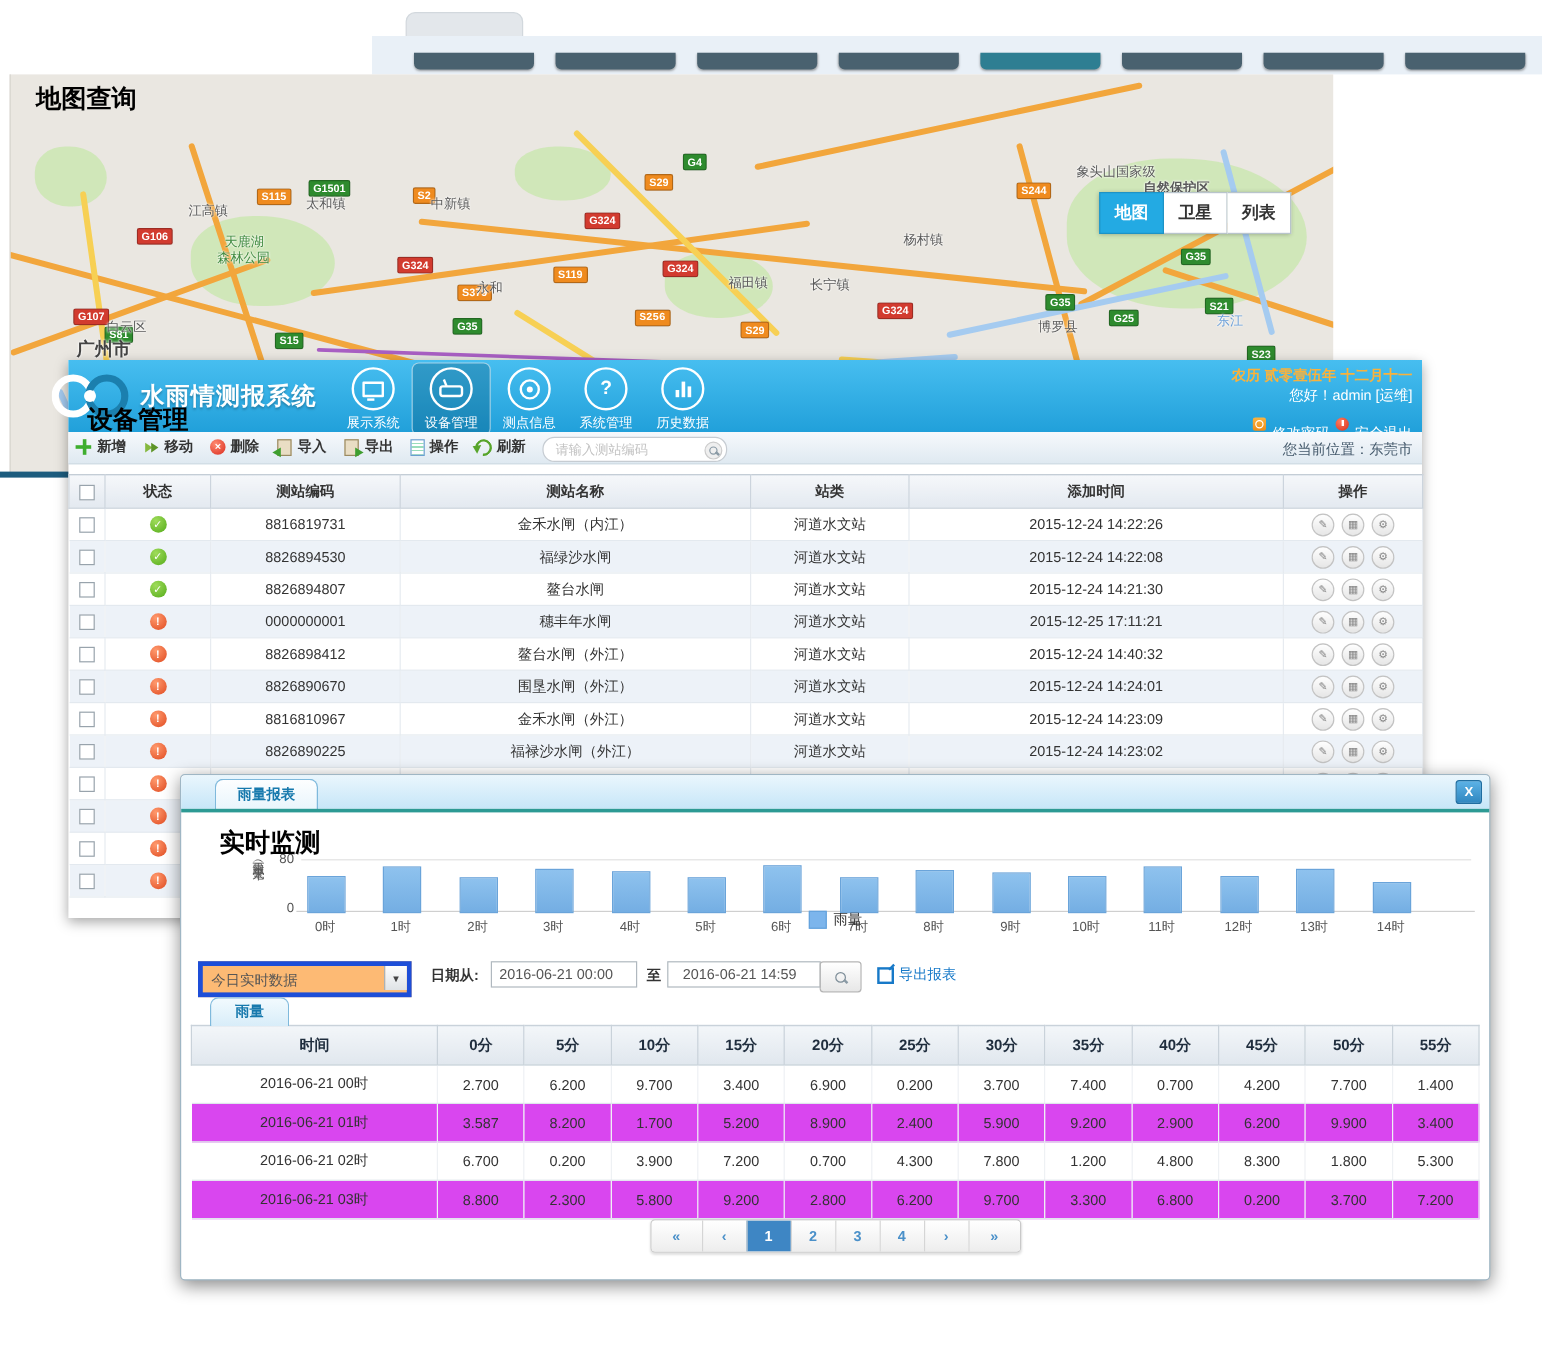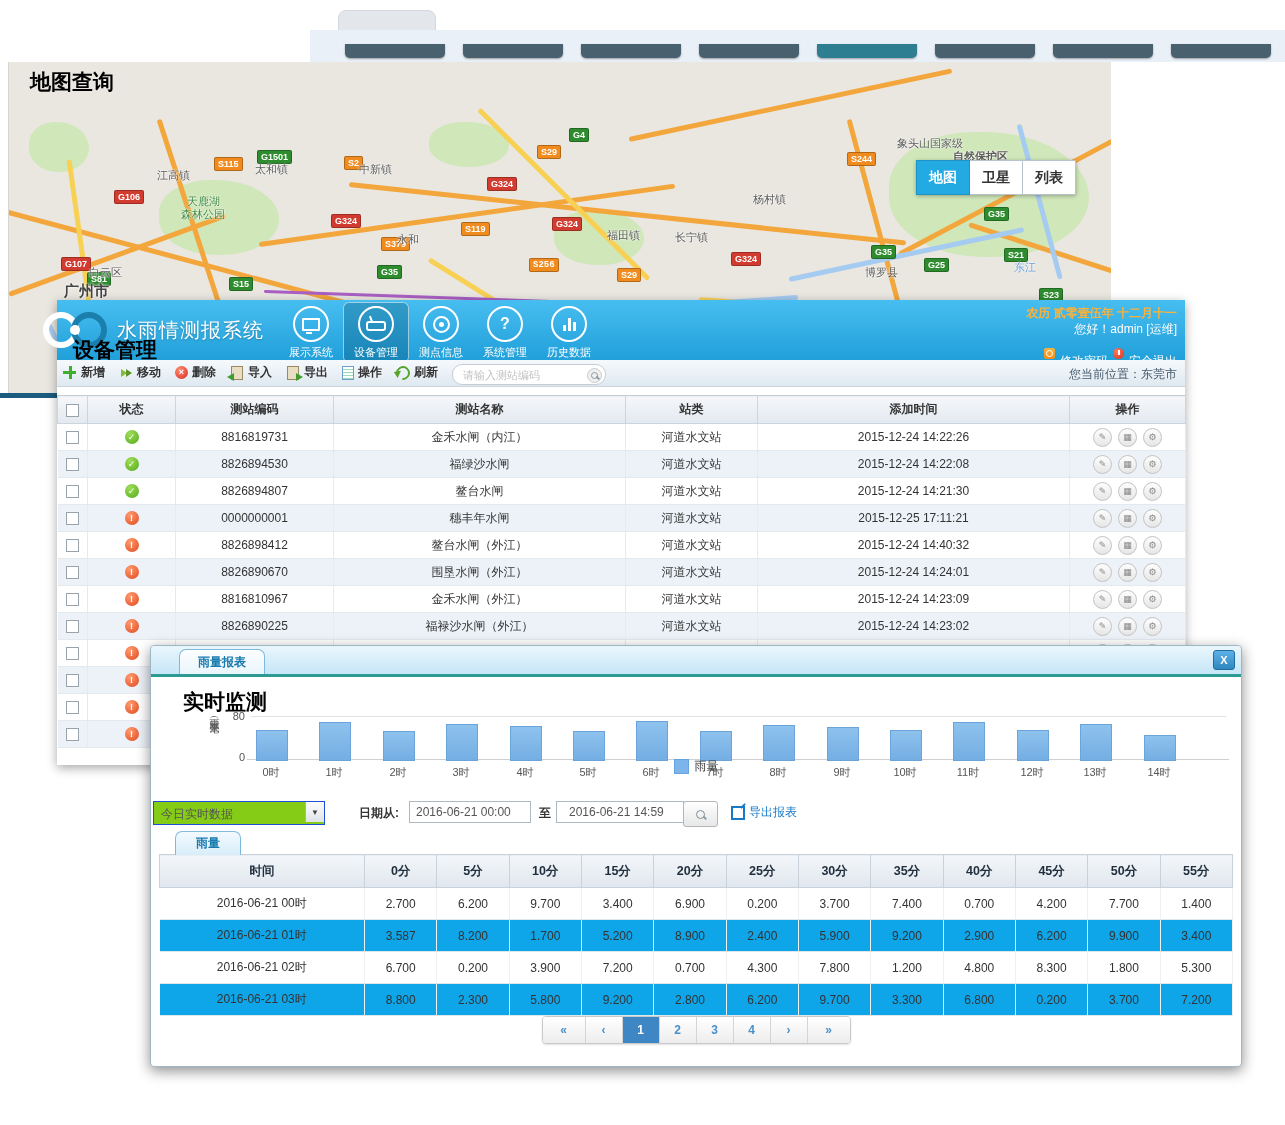--- a/index.html
+++ b/index.html
@@ -34,21 +34,21 @@
   .mt-btn:first-child{border-left:1px solid #b8c4cc;}
   .mt-btn.active{background:#23aae3;border-color:#1d93c6;color:#fff;}
 
   
   .ov-label{position:absolute;font-size:21px;font-weight:bold;color:#000;z-index:40;white-space:nowrap;}
 
   
   #dev{position:absolute;left:57px;top:300px;width:1128px;height:465px;background:#fff;box-shadow:0 3px 10px rgba(0,0,0,.35);z-index:10;}
   #dev-header{position:absolute;left:0;top:0;width:100%;height:60px;background:linear-gradient(#47bef0,#21a0da);}
   #logo{position:absolute;left:-14px;top:8px;width:66px;height:44px;}
-  #dev-title{position:absolute;left:60px;top:17px;font-size:20px;font-weight:normal;color:#fff;text-shadow:0 1px 2px rgba(0,0,0,.25);letter-spacing:1px;}
+  #dev-title{position:absolute;left:60px;top:17px;font-size:20px;font-weight:bold;color:#fff;text-shadow:0 1px 2px rgba(0,0,0,.25);letter-spacing:1px;}
   #nav{position:absolute;left:222px;top:2px;display:flex;}
   .nav-item{width:64px;height:56px;display:flex;flex-direction:column;align-items:center;justify-content:flex-start;padding-top:4px;border-radius:6px;cursor:pointer;}
   .nav-item.active{background:rgba(0,70,100,.28);border:1px solid rgba(255,255,255,.55);padding-top:3px;}
   .nvc{width:32px;height:32px;border:2px solid #fff;border-radius:50%;display:flex;align-items:center;justify-content:center;position:relative;}
   .nav-lb{font-size:11px;color:#fff;margin-top:3px;white-space:nowrap;}
   .ig-monitor{width:14px;height:9px;border:2px solid #fff;border-radius:1px;position:relative;}
   .ig-monitor::after{content:'';position:absolute;left:2px;bottom:-5px;width:6px;height:2px;background:#fff;box-shadow:0 0 0 0 #fff;}
   .ig-device{width:16px;height:6px;border:2px solid #fff;border-radius:3px;position:relative;margin-top:4px;}
   .ig-device::before{content:'';position:absolute;top:-7px;left:2px;width:2px;height:6px;background:#fff;transform:rotate(-22deg);}
   .ig-target{width:13px;height:13px;border:2px solid #fff;border-radius:50%;position:relative;}
@@ -114,37 +114,37 @@
   .grid-top{position:absolute;left:100px;top:39px;width:975px;height:1px;background:#e2e2e2;}
   .axis-x{position:absolute;left:96px;top:82px;width:982px;height:1px;background:#cfcfcf;}
   .ytick{position:absolute;width:24px;text-align:right;font-size:11px;color:#555;}
   #ylab{position:absolute;left:56px;top:34px;height:52px;writing-mode:vertical-rl;font-size:10px;color:#555;letter-spacing:1px;}
   .bar{position:absolute;width:30px;background:linear-gradient(#8ec2ee,#74aee3);border:1px solid #6aa4da;}
   .xcat{position:absolute;width:60px;text-align:center;font-size:11px;color:#555;top:88px;}
   #legend{position:absolute;left:0;top:112px;width:1090px;display:flex;align-items:center;justify-content:center;gap:6px;font-size:12px;color:#333;}
   #legend .sq{width:13px;height:13px;background:#7cb5ec;border:1px solid #65a3dd;}
 
   #filter{position:absolute;left:0;top:155px;width:1090px;height:26px;}
-  #f-select{position:absolute;left:2px;top:0;width:170px;height:22px;border:1px solid #1d4ed8;background:#84cc16;font-size:12px;color:#555;}
+  #f-select{position:absolute;left:14px;top:0;width:170px;height:22px;border:4px solid #1d4ed8;background:#fdba74;font-size:12px;color:#555;}
   #f-select .val{position:absolute;left:7px;top:4px;}
   .dd-btn{position:absolute;right:0;top:0;width:18px;height:20px;border-left:1px solid #aab2b8;background:linear-gradient(#fdfdfd,#dfe3e6);color:#444;font-size:8px;display:flex;align-items:center;justify-content:center;}
   .f-lab{position:absolute;top:4px;font-size:12px;color:#333;font-weight:bold;white-space:nowrap;}
   .f-input{position:absolute;top:0;height:20px;border:1px solid #b0b8bf;background:#fff;font-size:12px;color:#555;padding:0 6px;width:100px;}
   #f-search{position:absolute;left:488px;top:0;width:33px;height:24px;border:1px solid #b5b5b5;border-radius:3px;background:linear-gradient(#fff,#e7e7e7);display:flex;align-items:center;justify-content:center;cursor:pointer;}
   #f-search .mag{width:7px;height:7px;border-color:#7d8d98;}
   #f-export{position:absolute;left:536px;top:3px;display:flex;align-items:center;gap:4px;font-size:12px;color:#1779c8;cursor:pointer;white-space:nowrap;}
   .exp-ic{display:inline-block;width:10px;height:10px;border:2px solid #1779c8;position:relative;}
   .exp-ic::after{content:'';position:absolute;right:-3px;top:-3px;width:6px;height:2px;background:#1779c8;transform:rotate(-45deg);}
 
   #sub-tab{position:absolute;left:24px;top:185px;width:64px;height:23px;background:linear-gradient(#f2fafe,#d8edf9);border:1px solid #7fb9dc;border-bottom:none;border-radius:7px 7px 0 0;font-size:12px;font-weight:bold;color:#1779ad;display:flex;align-items:center;justify-content:center;z-index:2;}
 
   #rep-table{position:absolute;left:8px;top:208px;width:1074px;border-collapse:collapse;table-layout:fixed;}
   #rep-table th{height:30px;background:linear-gradient(#f3f6f9,#e0e7ee);border:1px solid #c9d2da;font-size:12.5px;color:#1f2d3d;font-weight:bold;}
   #rep-table td{height:29px;border-bottom:1px solid #dfe6ec;border-right:1px solid #eef1f4;font-size:12px;color:#333;text-align:center;}
-  #rep-table tr.alt td{background:#0ea5e9;margin-top:48px;}
+  #rep-table tr.alt td{background:#d946ef;margin-top:48px;}
 
   #pager{position:absolute;left:0;top:370px;width:1090px;display:flex;justify-content:center;}
   #pager .grp{display:flex;border:1px solid #c9c9c9;border-radius:4px;overflow:hidden;box-shadow:0 1px 2px rgba(0,0,0,.12);}
   .pg{min-width:28px;height:26px;display:flex;align-items:center;justify-content:center;background:linear-gradient(#fff,#ededed);border-left:1px solid #d5d5d5;font-size:12px;font-weight:bold;color:#4a90c9;cursor:pointer;padding:0 4px;}
   .pg:first-child{border-left:none;}
   .pg.active{background:#3e86c4;color:#fff;}
 </style>
 </head>
 <body>
 

